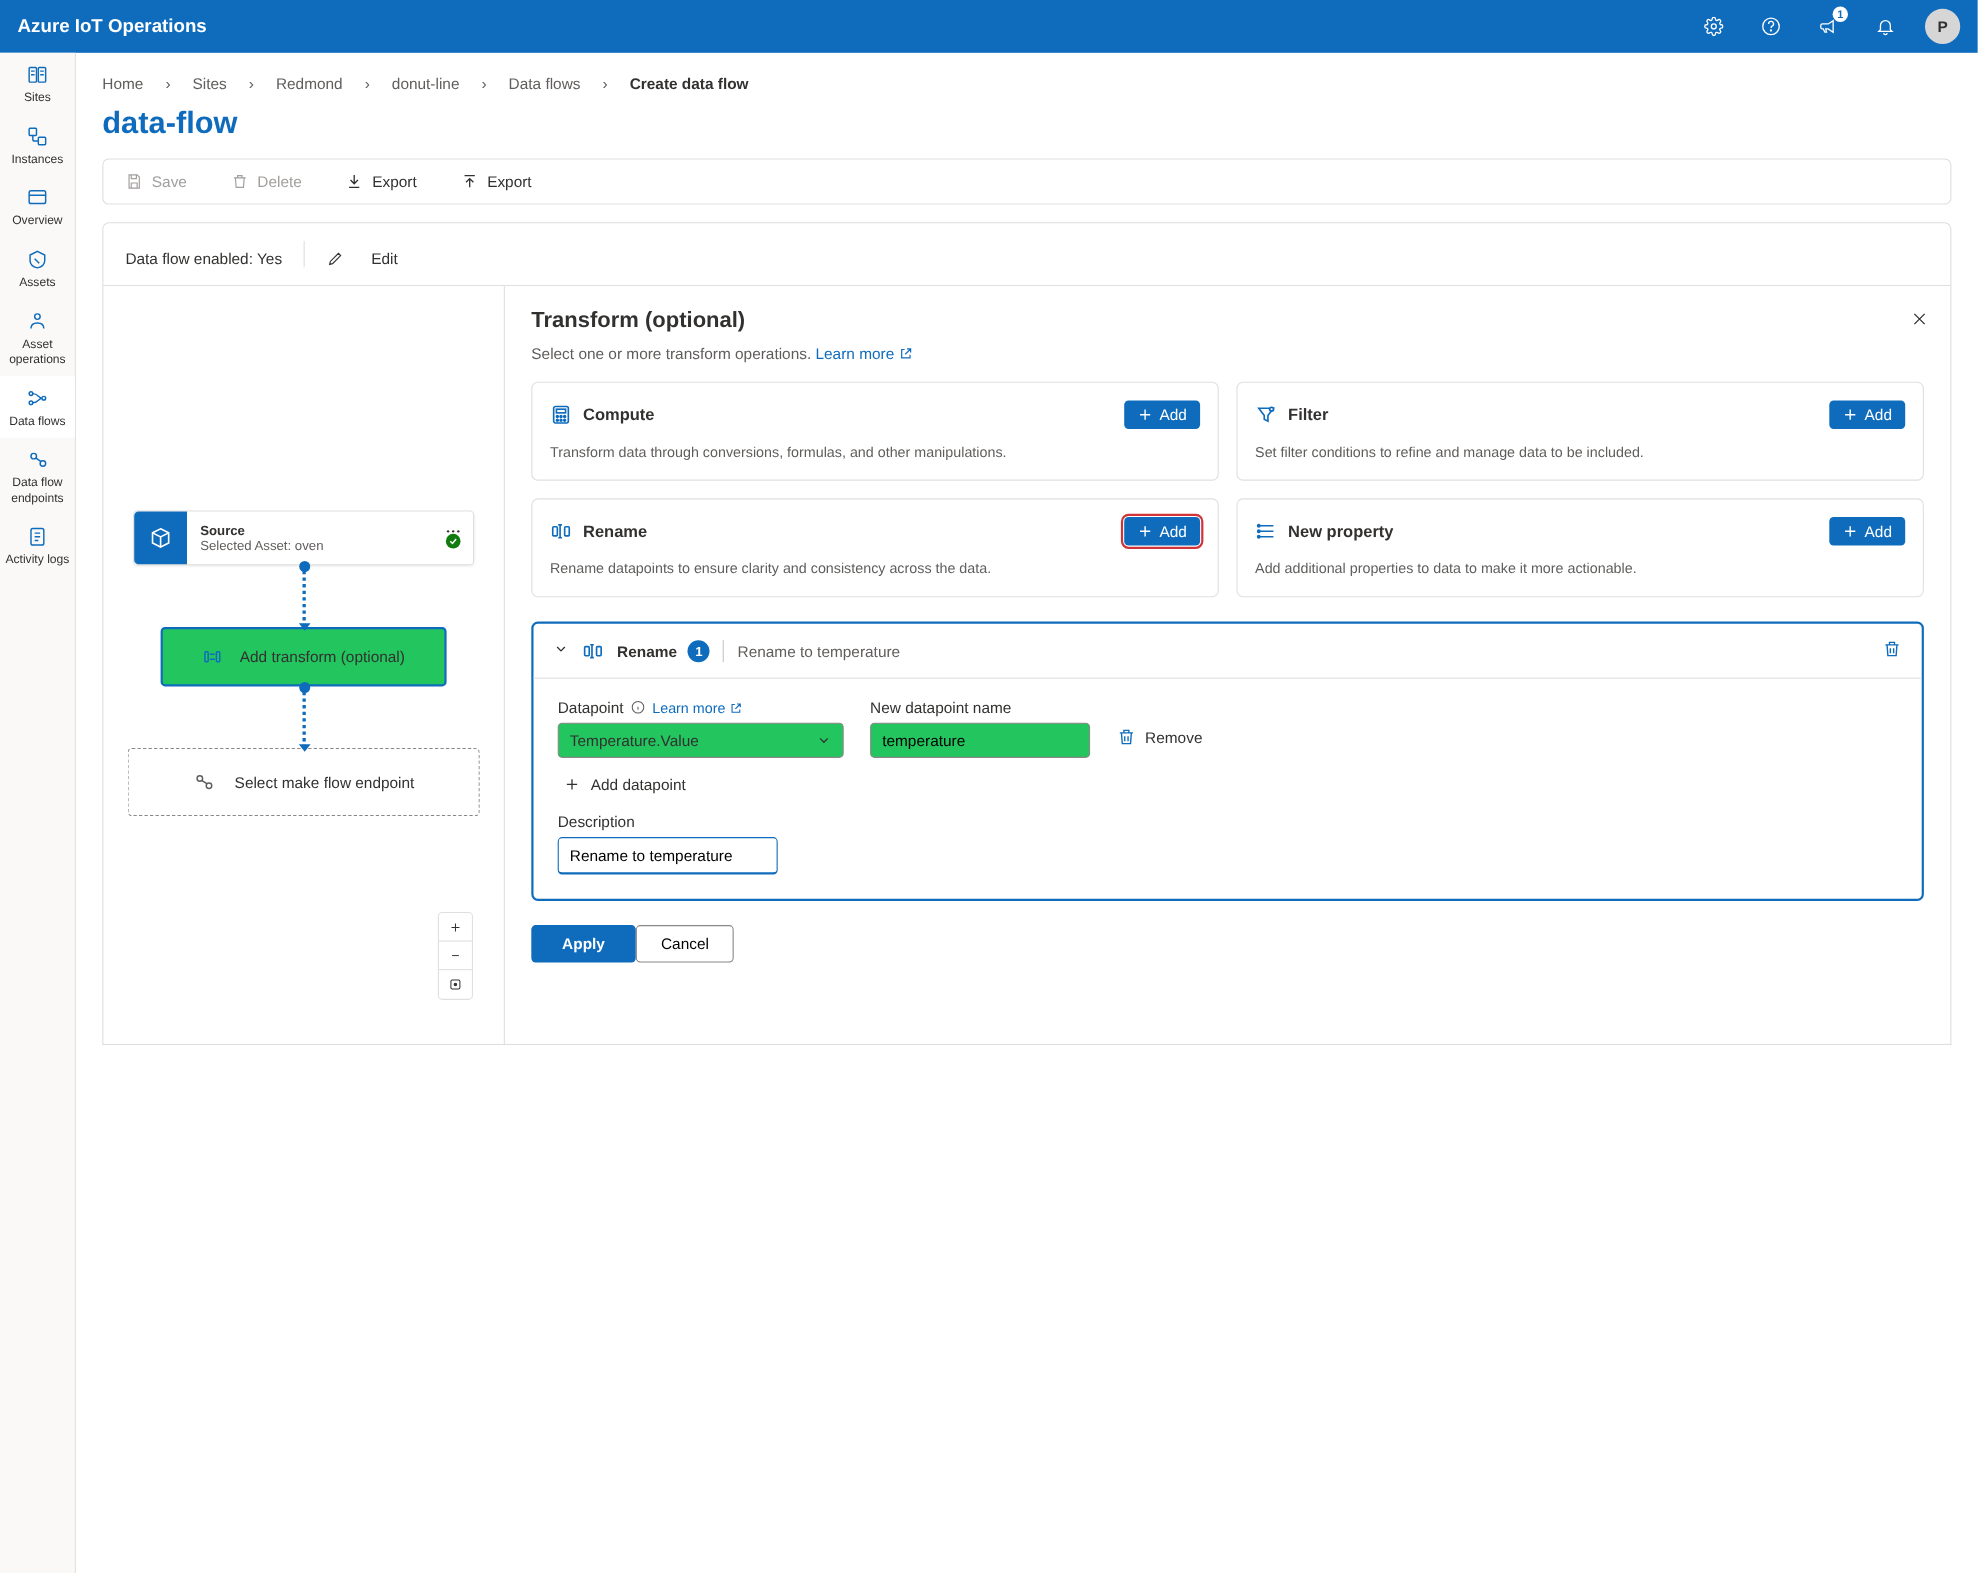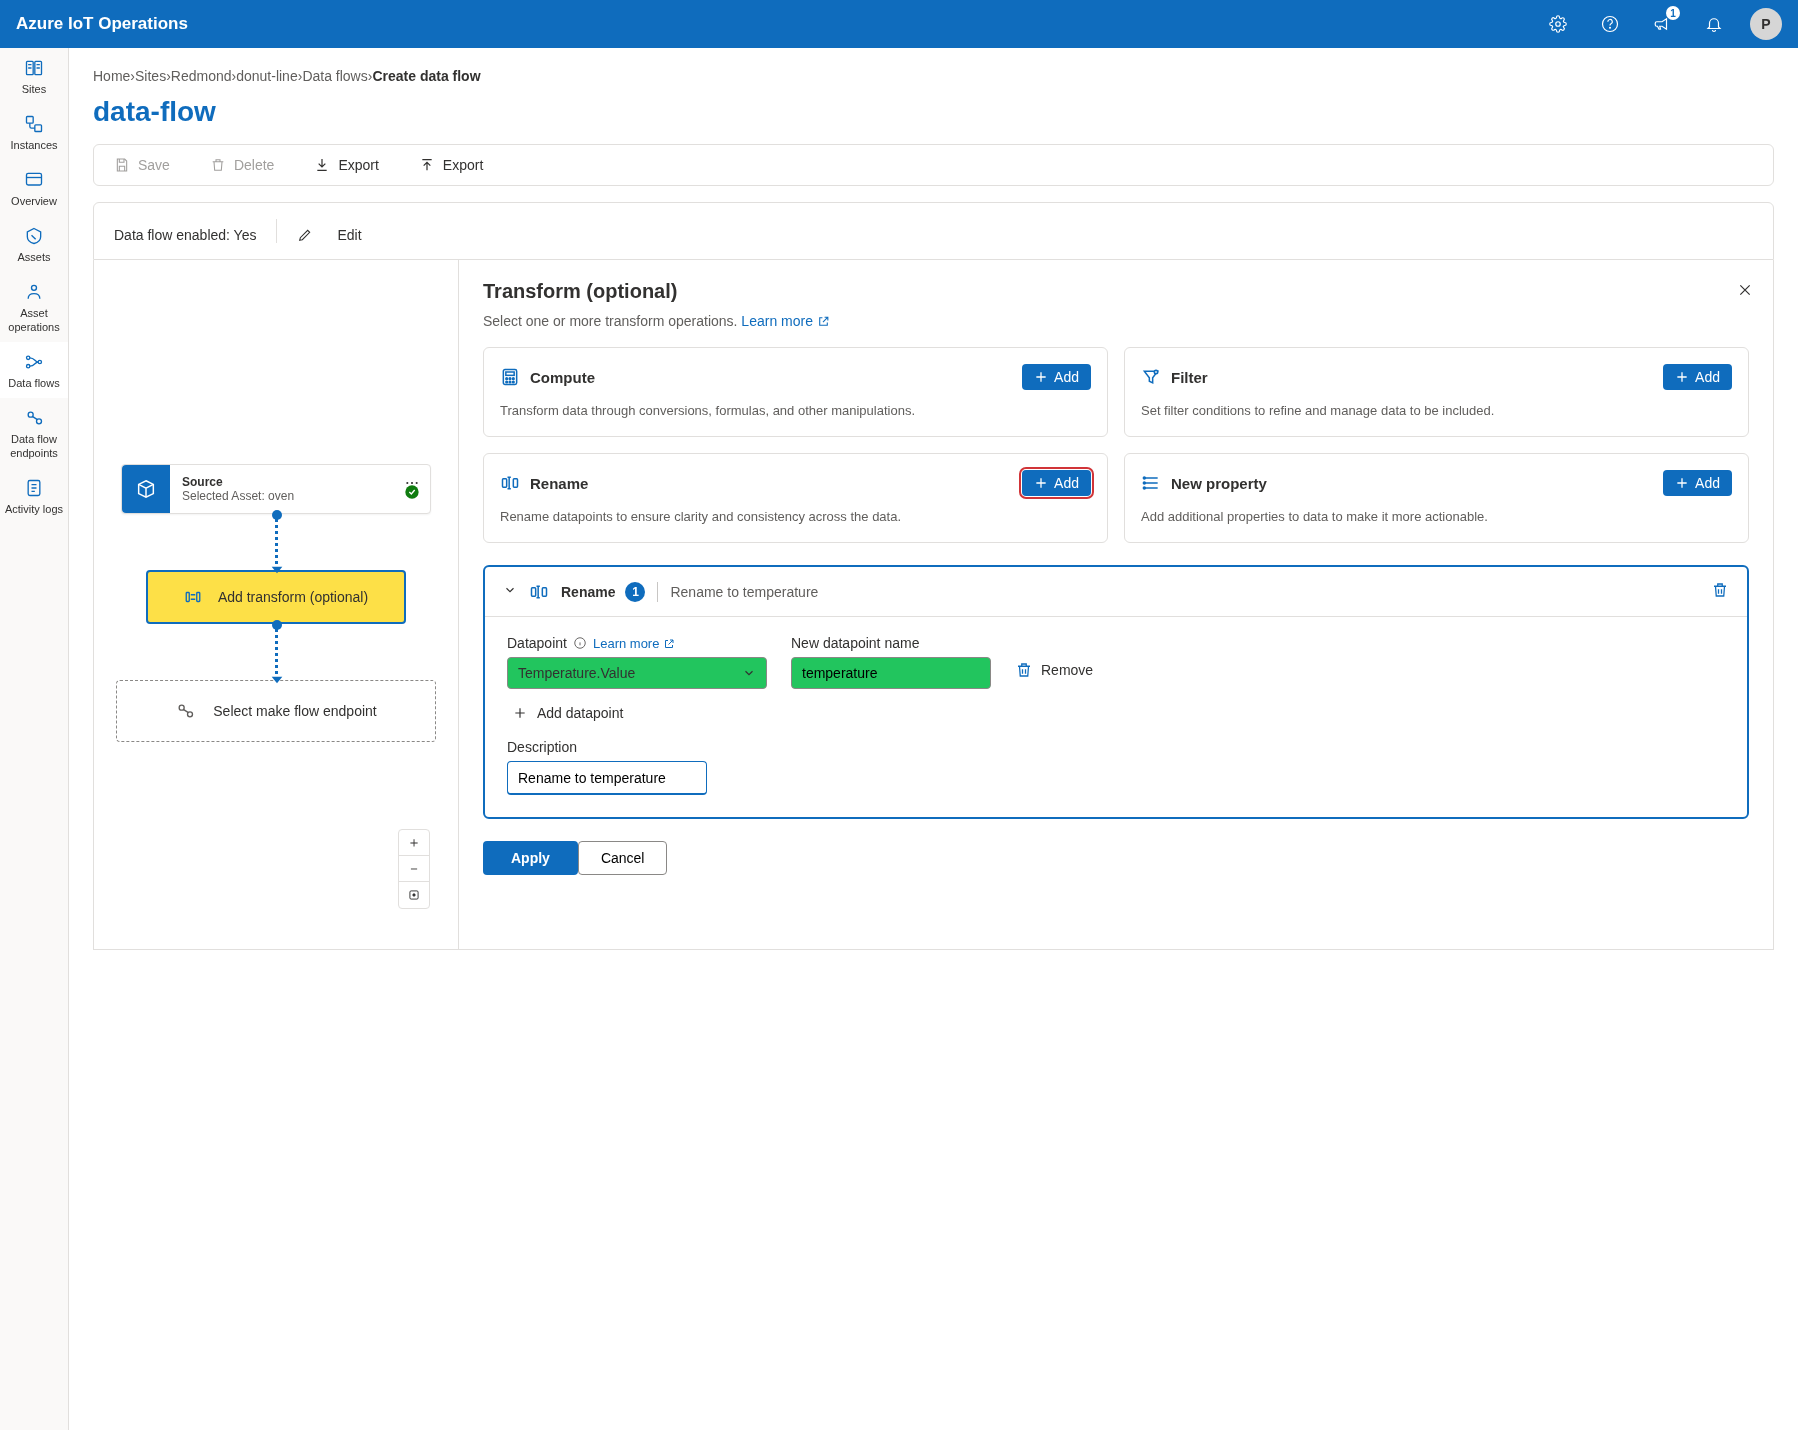--- a/index.html
+++ b/index.html
@@ -39,21 +39,21 @@
     padding: 10px 4px 8px;
     cursor: pointer;
     color: #323130;
     border-bottom: 0;
   }
   .side-nav-item.active { background: #fff; }
   .side-nav-item svg { width: 20px; height: 20px; color: #0f6cbd; }
   .side-nav-item span { font-size: 11px; text-align: center; line-height: 14px; margin-top: 4px; }
 
   .main { flex: 1; overflow: auto; padding: 0 24px 24px; }
-  .breadcrumb { display: flex; gap: 0; align-items: flex-end; padding: 20px 0 12px; font-size: 14px; color: #605e5c; flex-wrap: wrap;}
+  .breadcrumb { display: flex; gap: 20px; align-items: flex-end; padding: 20px 0 12px; font-size: 14px; color: #605e5c; flex-wrap: wrap;}
   .breadcrumb .crumb { color: #605e5c; cursor: pointer; }
   .breadcrumb .sep { color: #605e5c; }
   .breadcrumb .crumb.current { color: #323130; font-weight: 600; cursor: default; }
 
   .page-title {
     font-size: 28px;
     font-weight: 600;
     color: #0f6cbd;
     margin-bottom: 16px;
   }
@@ -220,21 +220,21 @@
   .node .node-body { flex:1; padding: 10px 12px; position:relative;}
   .node .node-title { font-weight: 600; font-size: 12px; }
   .node .node-sub { font-size: 12px; color: #605e5c; }
   .node .dots { position:absolute; top: 10px; right: 10px; cursor:pointer;}
   .node .check { position:absolute; bottom: 10px; right: 10px; color: #107c10;}
 
   .node-outline {
     width: 260px;
     border: 2px solid #0f6cbd;
     border-radius: 4px;
-    background: #fde047;
+    background: #22c55e;
     padding: 16px 12px;
     display:flex; align-items:center; gap: 16px;
     justify-content: center;
   }
   .node-outline .ni { color: #0f6cbd; }
   .node-outline .nt { font-size: 14px; }
 
   .node-dashed {
     width: 320px;
     border: 1.5px dashed #8a8886;

